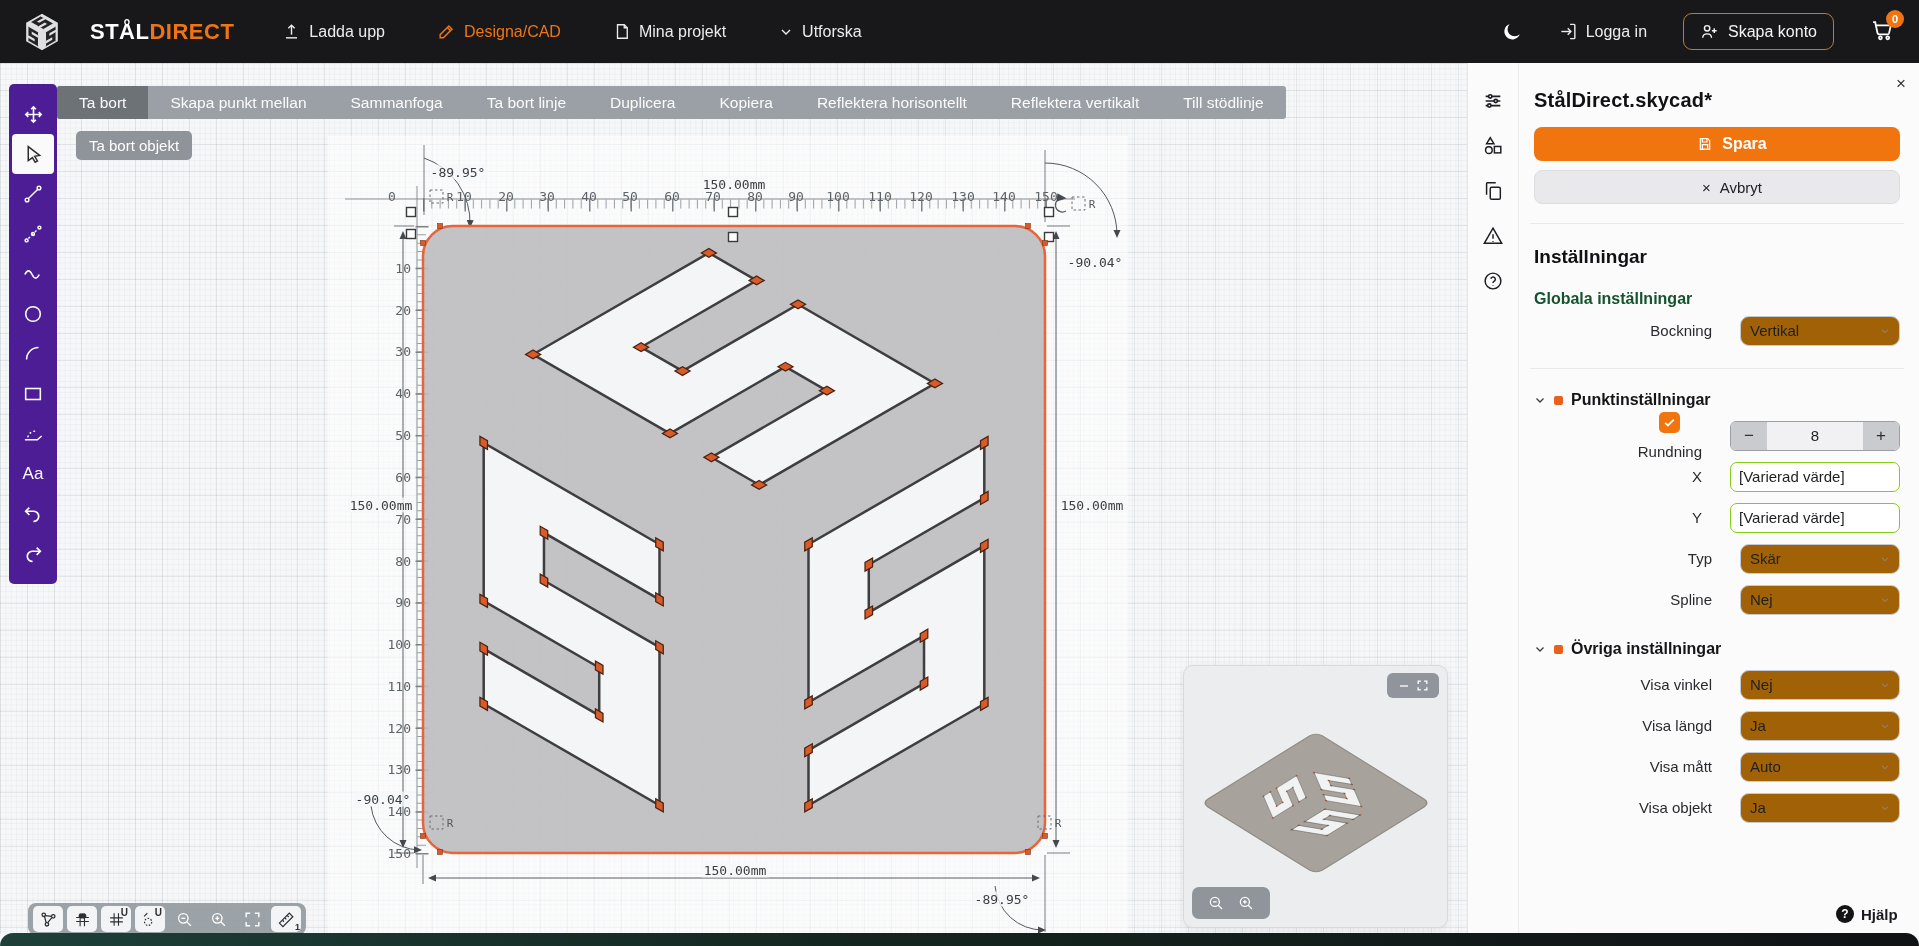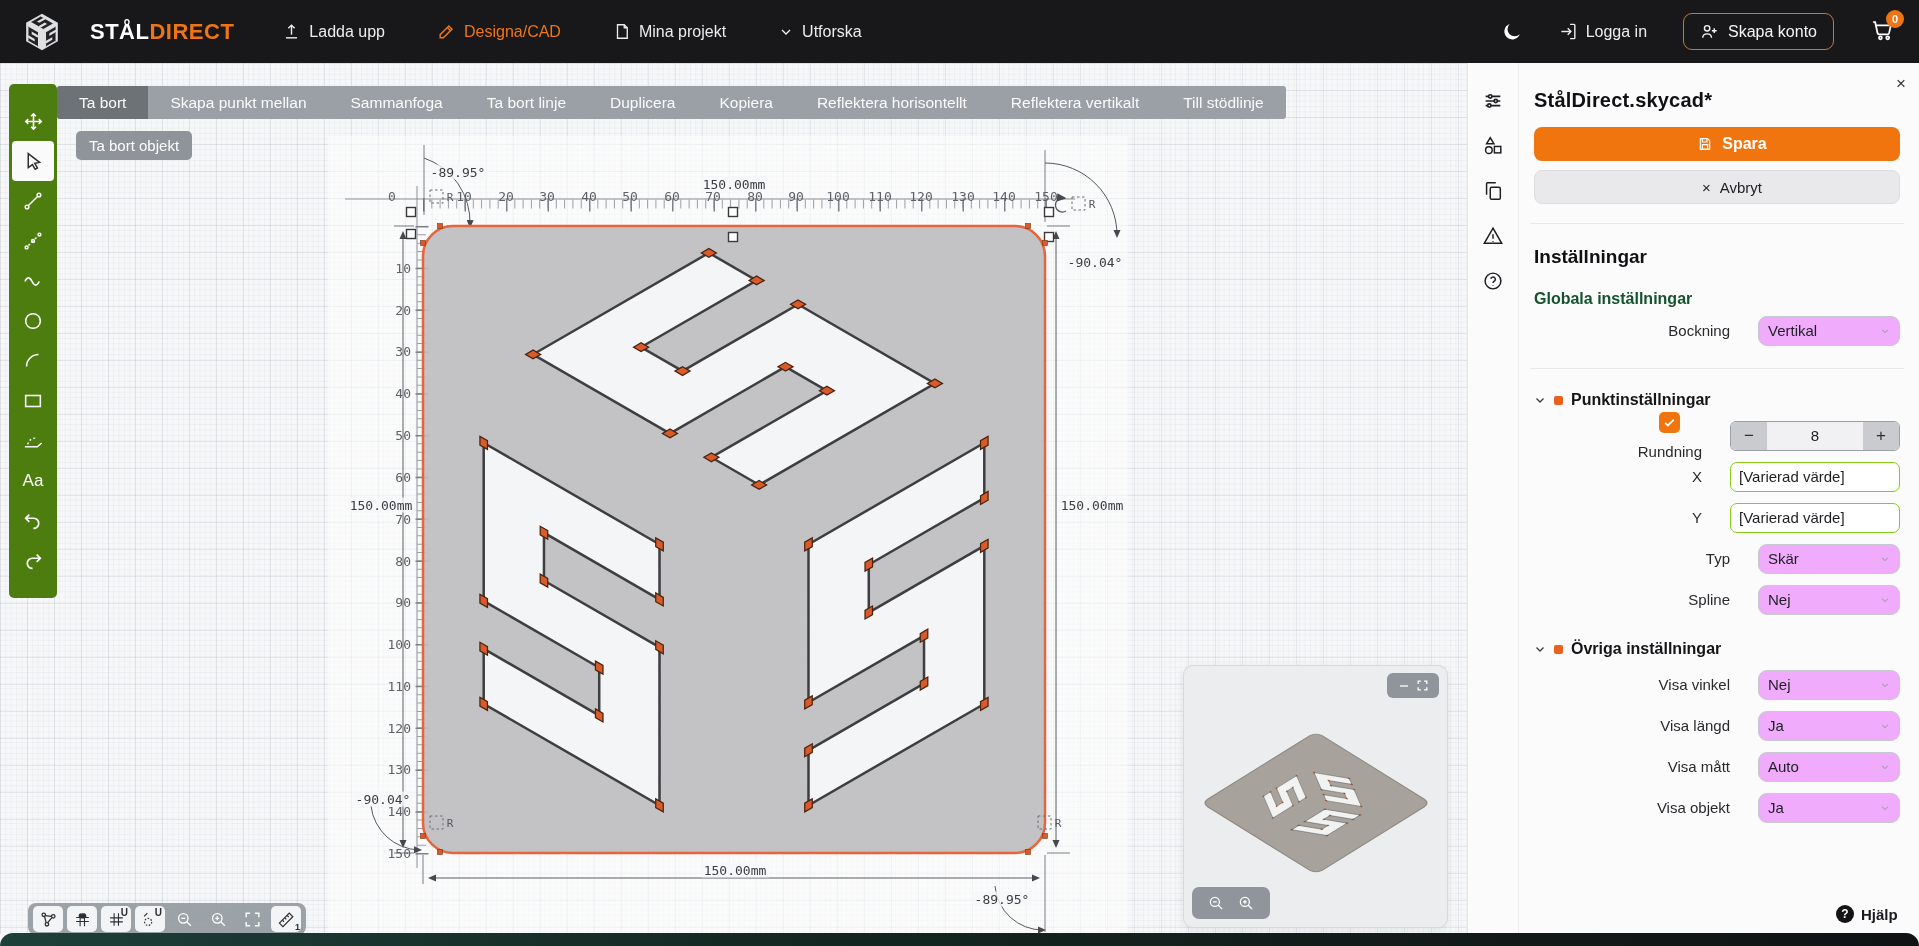--- a/index.html
+++ b/index.html
@@ -36,21 +36,21 @@
   .rnv{transform:translate(-100%,-50%);}
   .rmark{position:absolute;font-family:"DejaVu Sans Mono",monospace;font-size:11px;color:#55585c;transform:translate(-50%,-50%);}
 
   
   .edit-toolbar{position:absolute;left:57px;top:86px;height:33px;display:inline-flex;align-items:stretch;background:#9aa0a5;border-radius:3px;z-index:5;overflow:hidden;}
   .chip{display:flex;align-items:center;padding:0 22px;color:#fbfbfc;font-size:15.5px;cursor:pointer;white-space:nowrap;}
   .chip.active{background:#6d7277;}
   .tooltip{position:absolute;left:76px;top:131px;height:29px;display:inline-flex;align-items:center;padding:0 13px;background:#8e949a;border-radius:5px;color:#fff;font-size:15px;z-index:6;}
 
   
-  .left-toolbar{position:absolute;left:9px;top:84px;width:48px;background:#4d7c0f;border-radius:5px;z-index:5;display:flex;flex-direction:column;align-items:center;padding:17px 0;}
+  .left-toolbar{position:absolute;left:9px;top:84px;width:48px;background:#4c1d95;border-radius:5px;z-index:5;display:flex;flex-direction:column;align-items:center;padding:10px 0;}
   .ltool{width:42px;height:40px;display:flex;align-items:center;justify-content:center;border-radius:4px;cursor:pointer;color:#fff;}
   .ltool svg{stroke:#fdfdfd;}
   .ltool.active{background:#fafafa;}
   .ltool.active svg{stroke:#2c2c2f;}
   .ltool .aa{font-size:17px;color:#fdfdfd;font-weight:400;}
 
   
   .bottom-toolbar{position:absolute;left:28px;top:903px;height:32px;display:inline-flex;align-items:center;gap:4px;background:rgba(148,155,161,.92);border-radius:8px;padding:0 5px;z-index:5;}
   .btool{width:30px;height:26px;display:flex;align-items:center;justify-content:center;border-radius:5px;cursor:pointer;position:relative;}
   .btool.tile{background:#f3f4f5;}
@@ -73,21 +73,21 @@
   .panel{flex:1;position:relative;padding:0 19px 0 15px;}
   .panel-close{position:absolute;right:13px;top:12px;font-size:17px;color:#333;cursor:pointer;line-height:1;}
   .panel-title{margin-top:26px;font-size:20px;font-weight:700;color:#111114;letter-spacing:.2px;}
   .btn{width:100%;height:34px;border-radius:8px;display:flex;align-items:center;justify-content:center;gap:9px;font-family:inherit;font-size:16px;cursor:pointer;border:none;padding-left:36px;}
   .btn-save{margin-top:15px;background:#f0750f;color:#fff;font-weight:700;}
   .btn-cancel{margin-top:9px;background:#e9e9ec;border:1px solid #dddde1;color:#232327;font-size:15px;}
   .pdivider{height:1px;background:#e8e9eb;margin:19px -4px 0 -4px;}
   .settings-h{margin-top:22px;font-size:19px;font-weight:700;color:#111114;}
   .group-h{margin-top:22px;font-size:16px;font-weight:700;color:#14532d;}
   .prow{display:flex;align-items:center;justify-content:flex-end;height:37px;margin-top:4px;font-size:15px;color:#2a2a2e;gap:28px;}
-  .ctrl{width:142px;height:30px;border:1px solid #c6cad0;border-radius:9px;background:#f0abfc;display:flex;align-items:center;justify-content:space-between;padding:0 9px;font-size:15px;color:#1f1f23;cursor:pointer;}
+  .ctrl{width:160px;height:30px;border:1px solid #c6cad0;border-radius:9px;background:#a16207;display:flex;align-items:center;justify-content:space-between;padding:0 9px;font-size:15px;color:#1f1f23;cursor:pointer;}
   .ctrl .chev{width:10px;height:10px;flex:0 0 auto;}
   .tinput{width:170px;height:30px;border:1px solid #84cc16;border-radius:7px;background:#fff;padding:0 8px;font-family:inherit;font-size:15px;color:#1f1f23;}
   .sechead{display:flex;align-items:center;gap:8px;margin-top:18px;height:26px;cursor:pointer;}
   .sechead .sq{width:9px;height:9px;background:#e8601c;border-radius:2px;}
   .sechead .t{font-size:16px;font-weight:700;color:#151518;}
   .stepper{width:170px;height:30px;border:1px solid #9aa0a6;border-radius:6px;display:flex;overflow:hidden;}
   .st-btn{width:36px;background:#c9cbce;display:flex;align-items:center;justify-content:center;font-size:17px;color:#2e2e32;cursor:pointer;}
   .st-val{flex:1;background:#f1f1f3;display:flex;align-items:center;justify-content:center;font-size:15px;color:#1f1f23;}
   .chklabel{display:flex;align-items:center;gap:10px;flex-direction:column;}
   .chk{width:21px;height:21px;background:#f0750f;border-radius:5px;display:flex;align-items:center;justify-content:center;cursor:pointer;}

